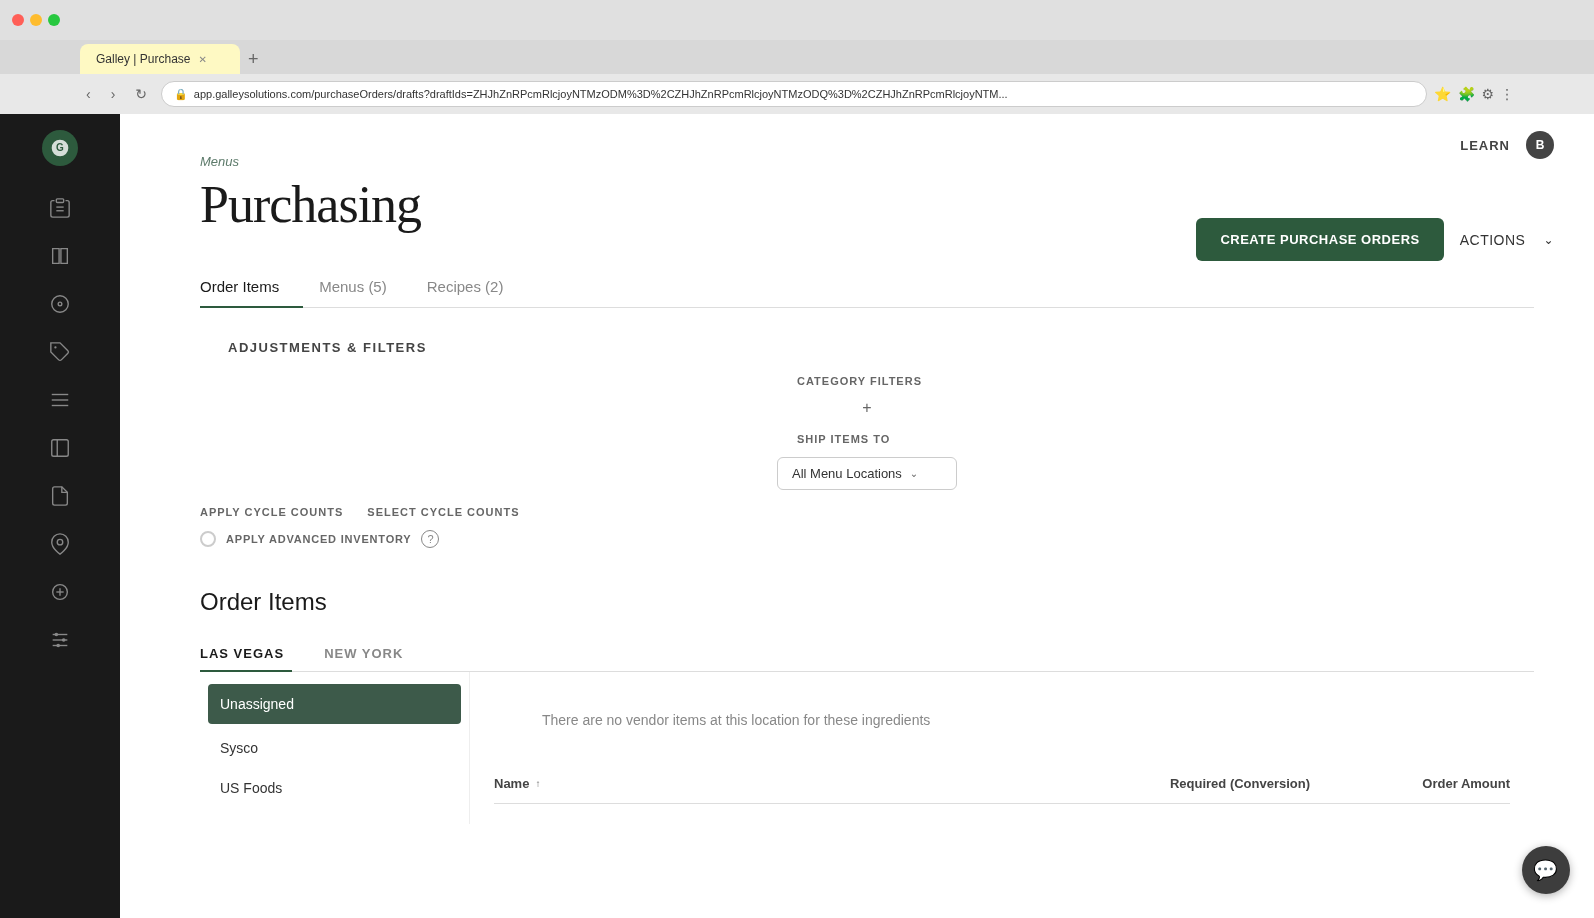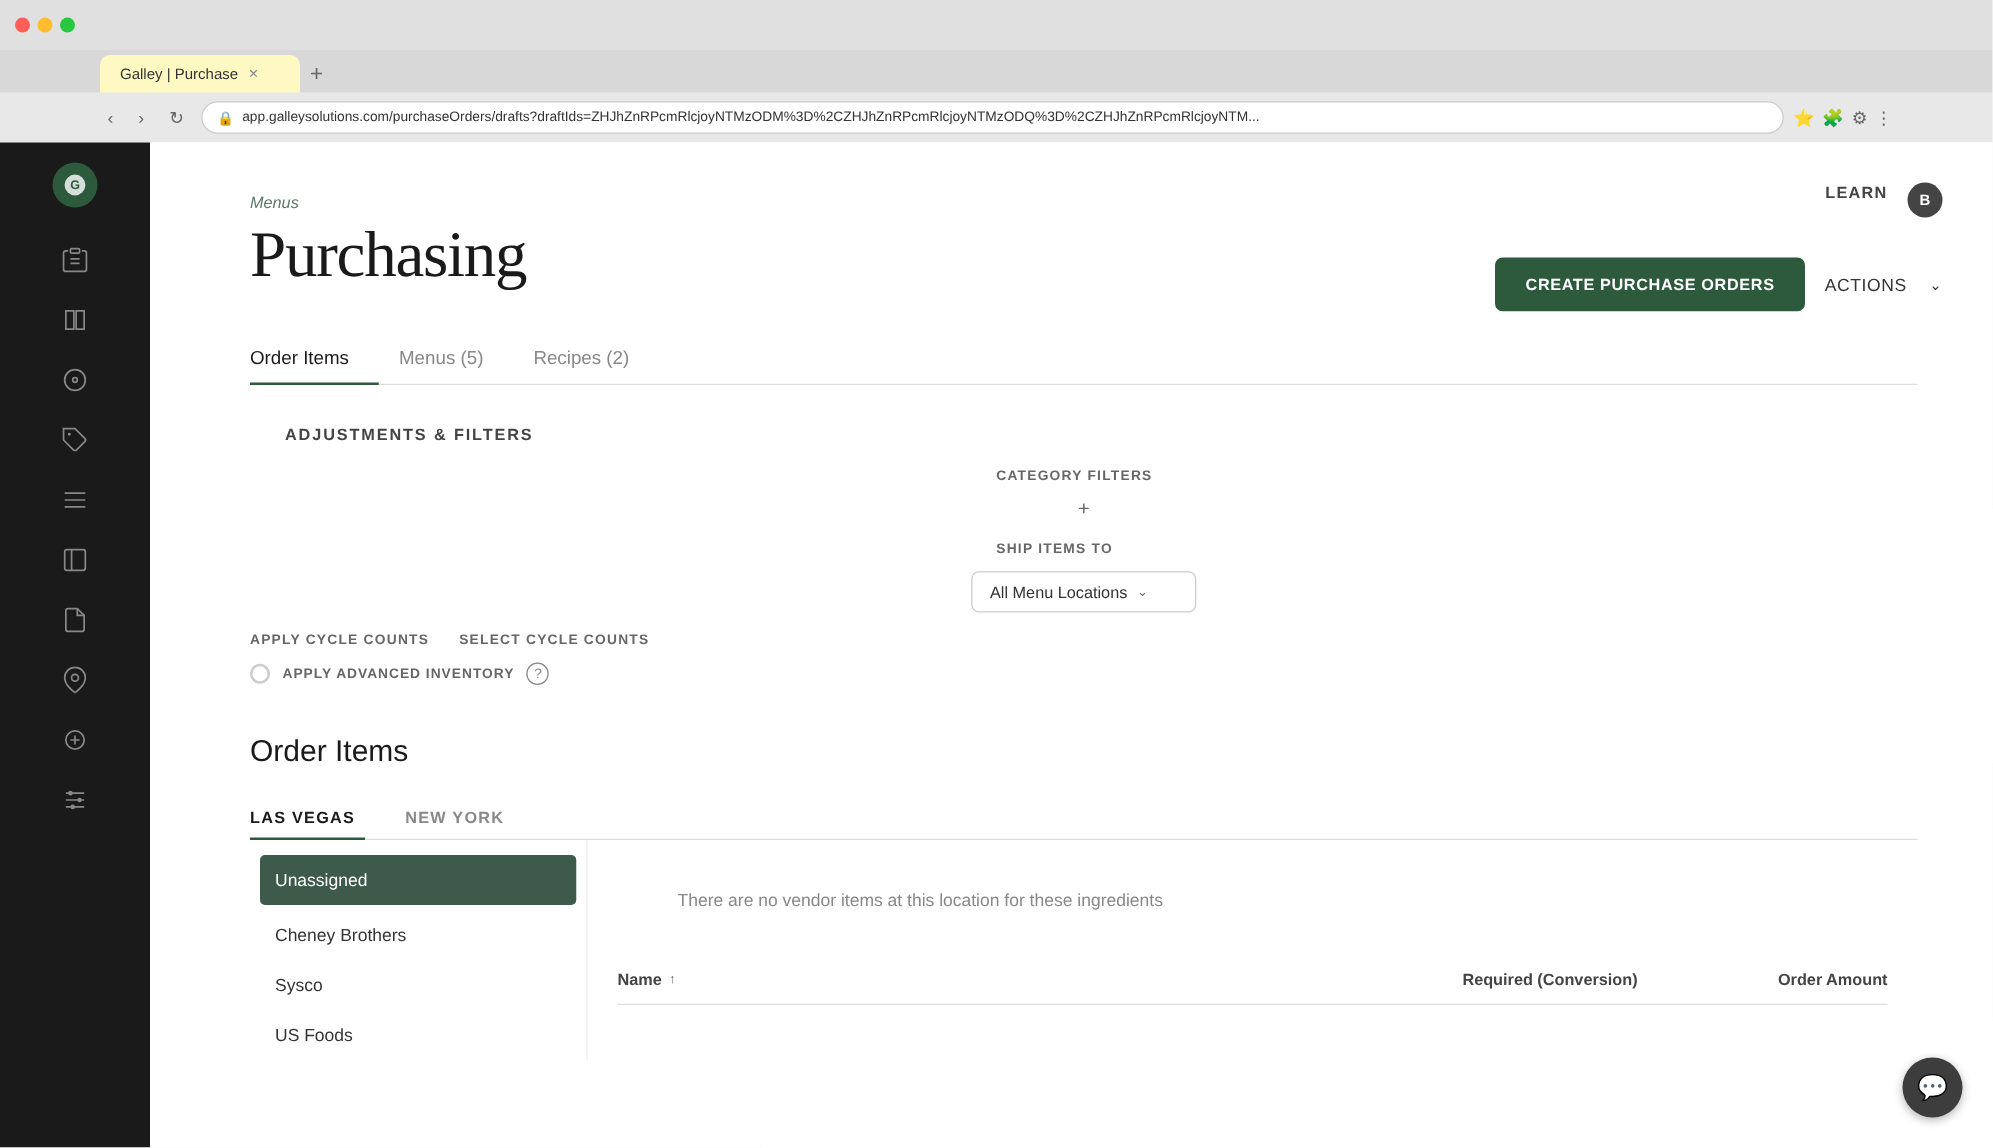--- a/index.html
+++ b/index.html
@@ -199,30 +199,30 @@
           <line x1="4" y1="18" x2="20" y2="18"></line>
           <circle cx="8" cy="6" r="2" fill="#888" stroke="none"></circle>
           <circle cx="16" cy="12" r="2" fill="#888" stroke="none"></circle>
           <circle cx="10" cy="18" r="2" fill="#888" stroke="none"></circle>
         </svg>
     </div>
   </div>
 
   <div class="main-content" style="position:relative;">
 
-    <div style="position:absolute;top:32px;right:40px;display:flex;gap:16px;">
+    <div style="position:absolute;top:17px;right:40px;display:flex;align-items:center;gap:16px;">
       <span style="font-size:13px;color:#444;font-weight:600;cursor:pointer;letter-spacing:1px;">LEARN</span>
       <div class="user-avatar">B</div>
     </div>
 
     <div class="breadcrumb">Menus</div>
 
     <h1 class="page-title">Purchasing</h1>
 
-    <div style="position:absolute;top:92px;right:40px;display:flex;align-items:center;gap:16px;">
+    <div style="position:absolute;top:104px;right:40px;display:flex;align-items:center;gap:16px;">
       <button class="create-po-btn">CREATE PURCHASE ORDERS</button>
       <div class="actions-btn">
         <span>ACTIONS</span>
         <span style="font-size:12px;">⌄</span>
       </div>
     </div>
 
     <div class="tabs">
       <div class="tab-item active">
         <span>Order Items</span>
@@ -273,23 +273,20 @@
         <div class="loc-tab">
           <span>NEW YORK</span>
         </div>
       </div>
 
       <div class="order-body">
 
         <div class="vendor-list">
           <div class="vendor-item active">
             <span>Unassigned</span>
-          </div>
-          <div class="vendor-item">
-            <span>Cheney Brothers</span>
           </div>
           <div class="vendor-item">
             <span>Sysco</span>
           </div>
           <div class="vendor-item">
             <span>US Foods</span>
           </div>
         </div>
 
         <div class="order-content">

